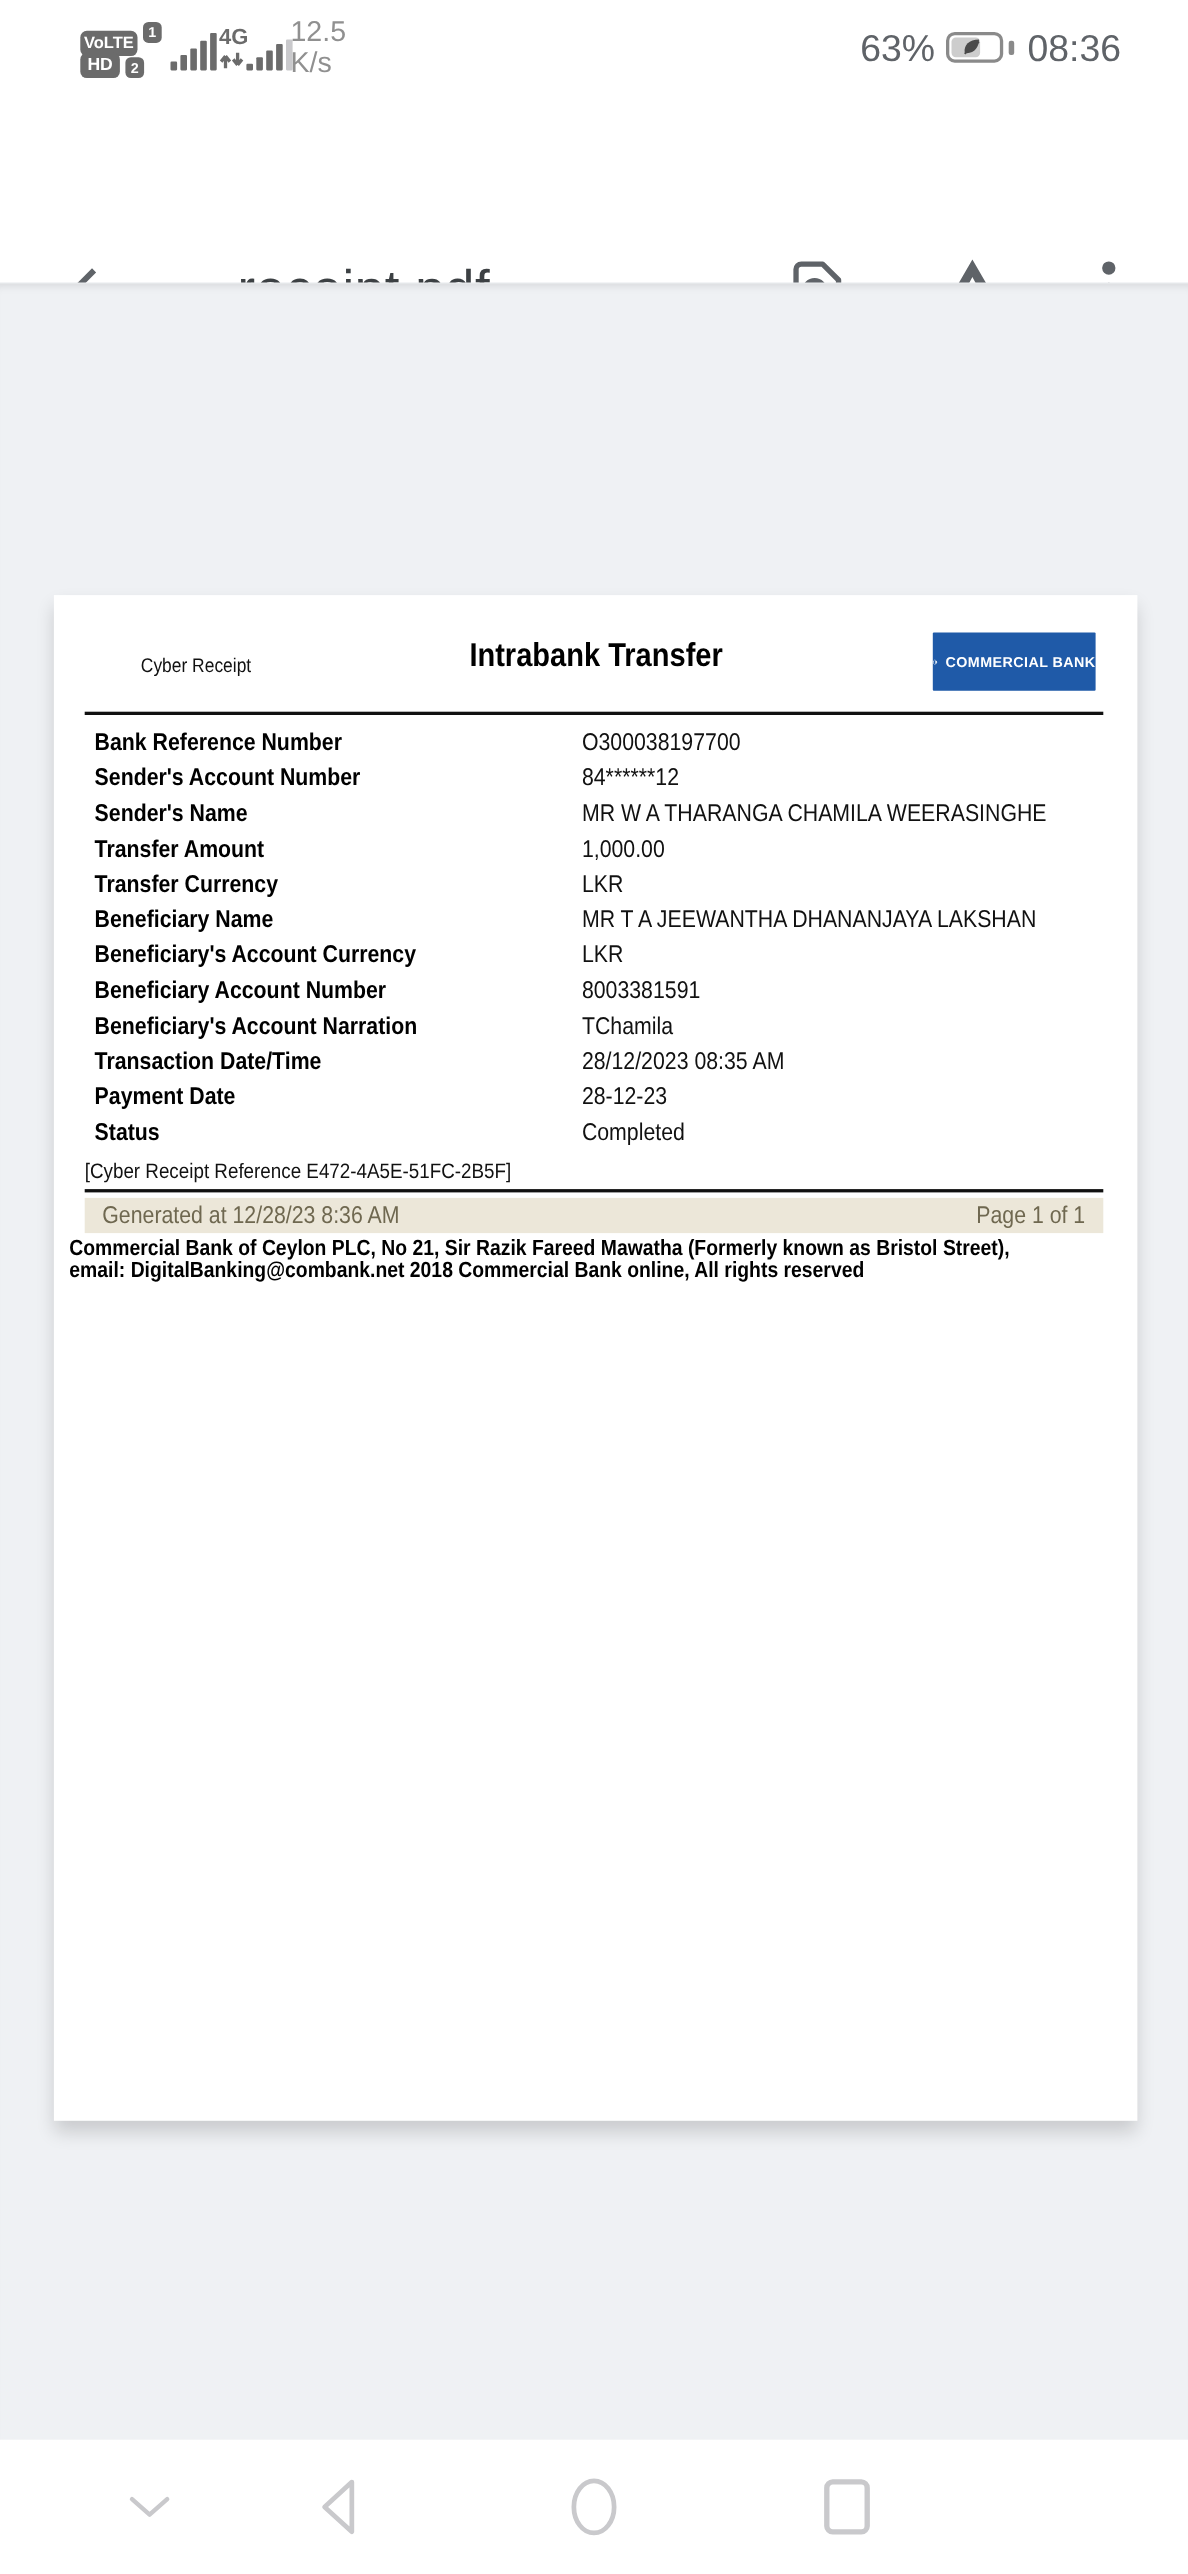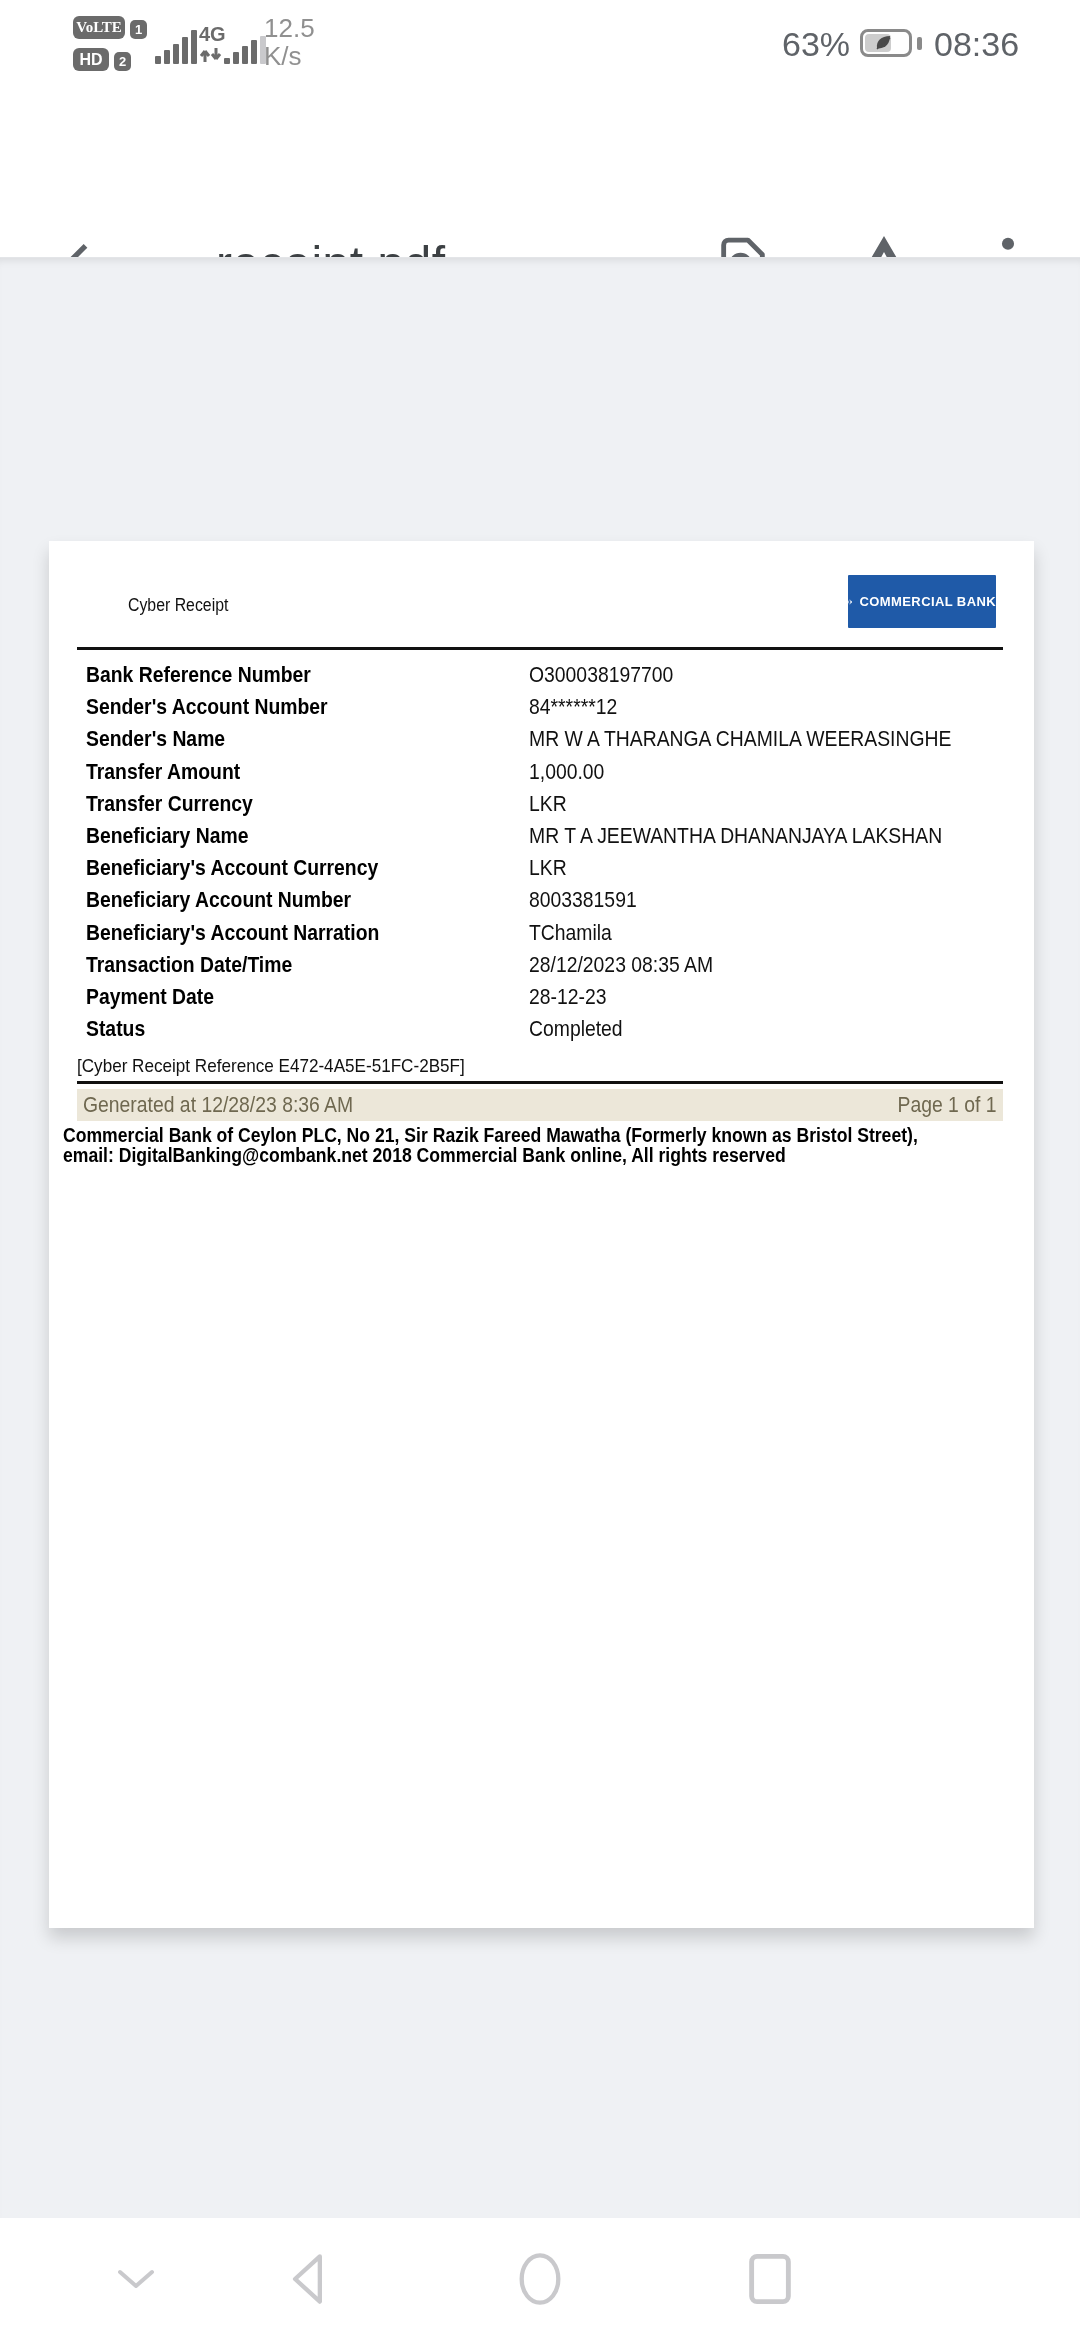--- a/index.html
+++ b/index.html
@@ -19,21 +19,21 @@
     background:#ffffff;
     overflow:hidden;
   }
 
   
   .status-bar{position:absolute;left:0;top:0;width:1080px;height:90px;background:#fff;}
   .badge{
     position:absolute;background:#6b6b6b;color:#fff;border-radius:6px;
     font-weight:bold;display:flex;align-items:center;justify-content:center;
   }
-  .badge.volte{left:73px;top:16px;width:52px;height:23px;font-size:15px;font-family:Liberation Serif, serif;}
+  .badge.volte{left:73px;top:28px;width:52px;height:23px;font-size:15px;}
   .badge.hd{left:73px;top:48px;width:36px;height:23px;font-size:16px;}
   .sim-badge{
     position:absolute;background:#6b6b6b;color:#fff;border-radius:5px;
     font-size:13px;font-weight:bold;display:flex;align-items:center;justify-content:center;
     width:17px;height:19px;
   }
   .sim-badge.s1{left:130px;top:20px;}
   .sim-badge.s2{left:114px;top:52px;}
   .sig{position:absolute;display:flex;align-items:flex-end;gap:3px;}
   .sig i{display:block;width:6px;background:#6b6b6b;border-radius:1px;}
@@ -85,21 +85,21 @@
   .row .lbl{position:absolute;left:37px;top:3px;font-size:22px;font-weight:bold;color:#000;}
   .row .val{position:absolute;left:480px;top:3px;font-size:22px;color:#111;}
 
   .ref-line{position:absolute;left:28px;top:514px;font-size:19px;color:#111;}
   .ref-line .cond{transform:scaleX(0.9);}
 
   .gen-bar{
     position:absolute;left:28px;top:548px;width:926px;height:32px;
     background:var(--beige-bar-bg,#ece7d9);color:var(--beige-bar-text,#6f6850);
     display:flex;align-items:center;justify-content:space-between;
-    font-size:22px;padding:0 6px;
+    font-size:22px;padding:0 16px;
   }
   .gen-bar .pg .cond{transform-origin:100% 50%;}
 
   .footer{position:absolute;left:14px;top:585px;width:930px;}
   .footer .fl{font-size:20px;font-weight:bold;color:#000;line-height:19.5px;}
   .footer .fl .cond{transform:scaleX(0.88);}
 
   
   .nav-bar{position:absolute;left:0;top:2218px;width:1080px;height:122px;background:#fff;}
   .nav-btn{position:absolute;top:0;width:120px;height:122px;display:flex;align-items:center;justify-content:center;}
@@ -187,20 +187,23 @@
     </svg>
   </div>
 </div>
 
 <div class="content">
   <div class="page">
 
     <div class="doc-label">
       <span class="cond">Cyber Receipt</span>
     </div>
+    <div class="rc-title">
+      <span class="cond">Intrabank Transfer</span>
+    </div>
     <div class="bank-logo">
       <svg width="26" height="26" viewBox="0 0 26 26">
         <path d="M8 3 A 11.5 11.5 0 0 0 8 23" stroke="#fff" stroke-width="2.6" fill="none"></path>
         <path d="M12 5.5 A 8.5 8.5 0 0 1 12 20.5" stroke="#fff" stroke-width="4.2" fill="none"></path>
         <rect x="11" y="6.5" width="3" height="13" rx="1.2" fill="#fff"></rect>
       </svg>
       <span class="nm">COMMERCIAL BANK</span>
     </div>
     <div class="rule r1"></div>
 

